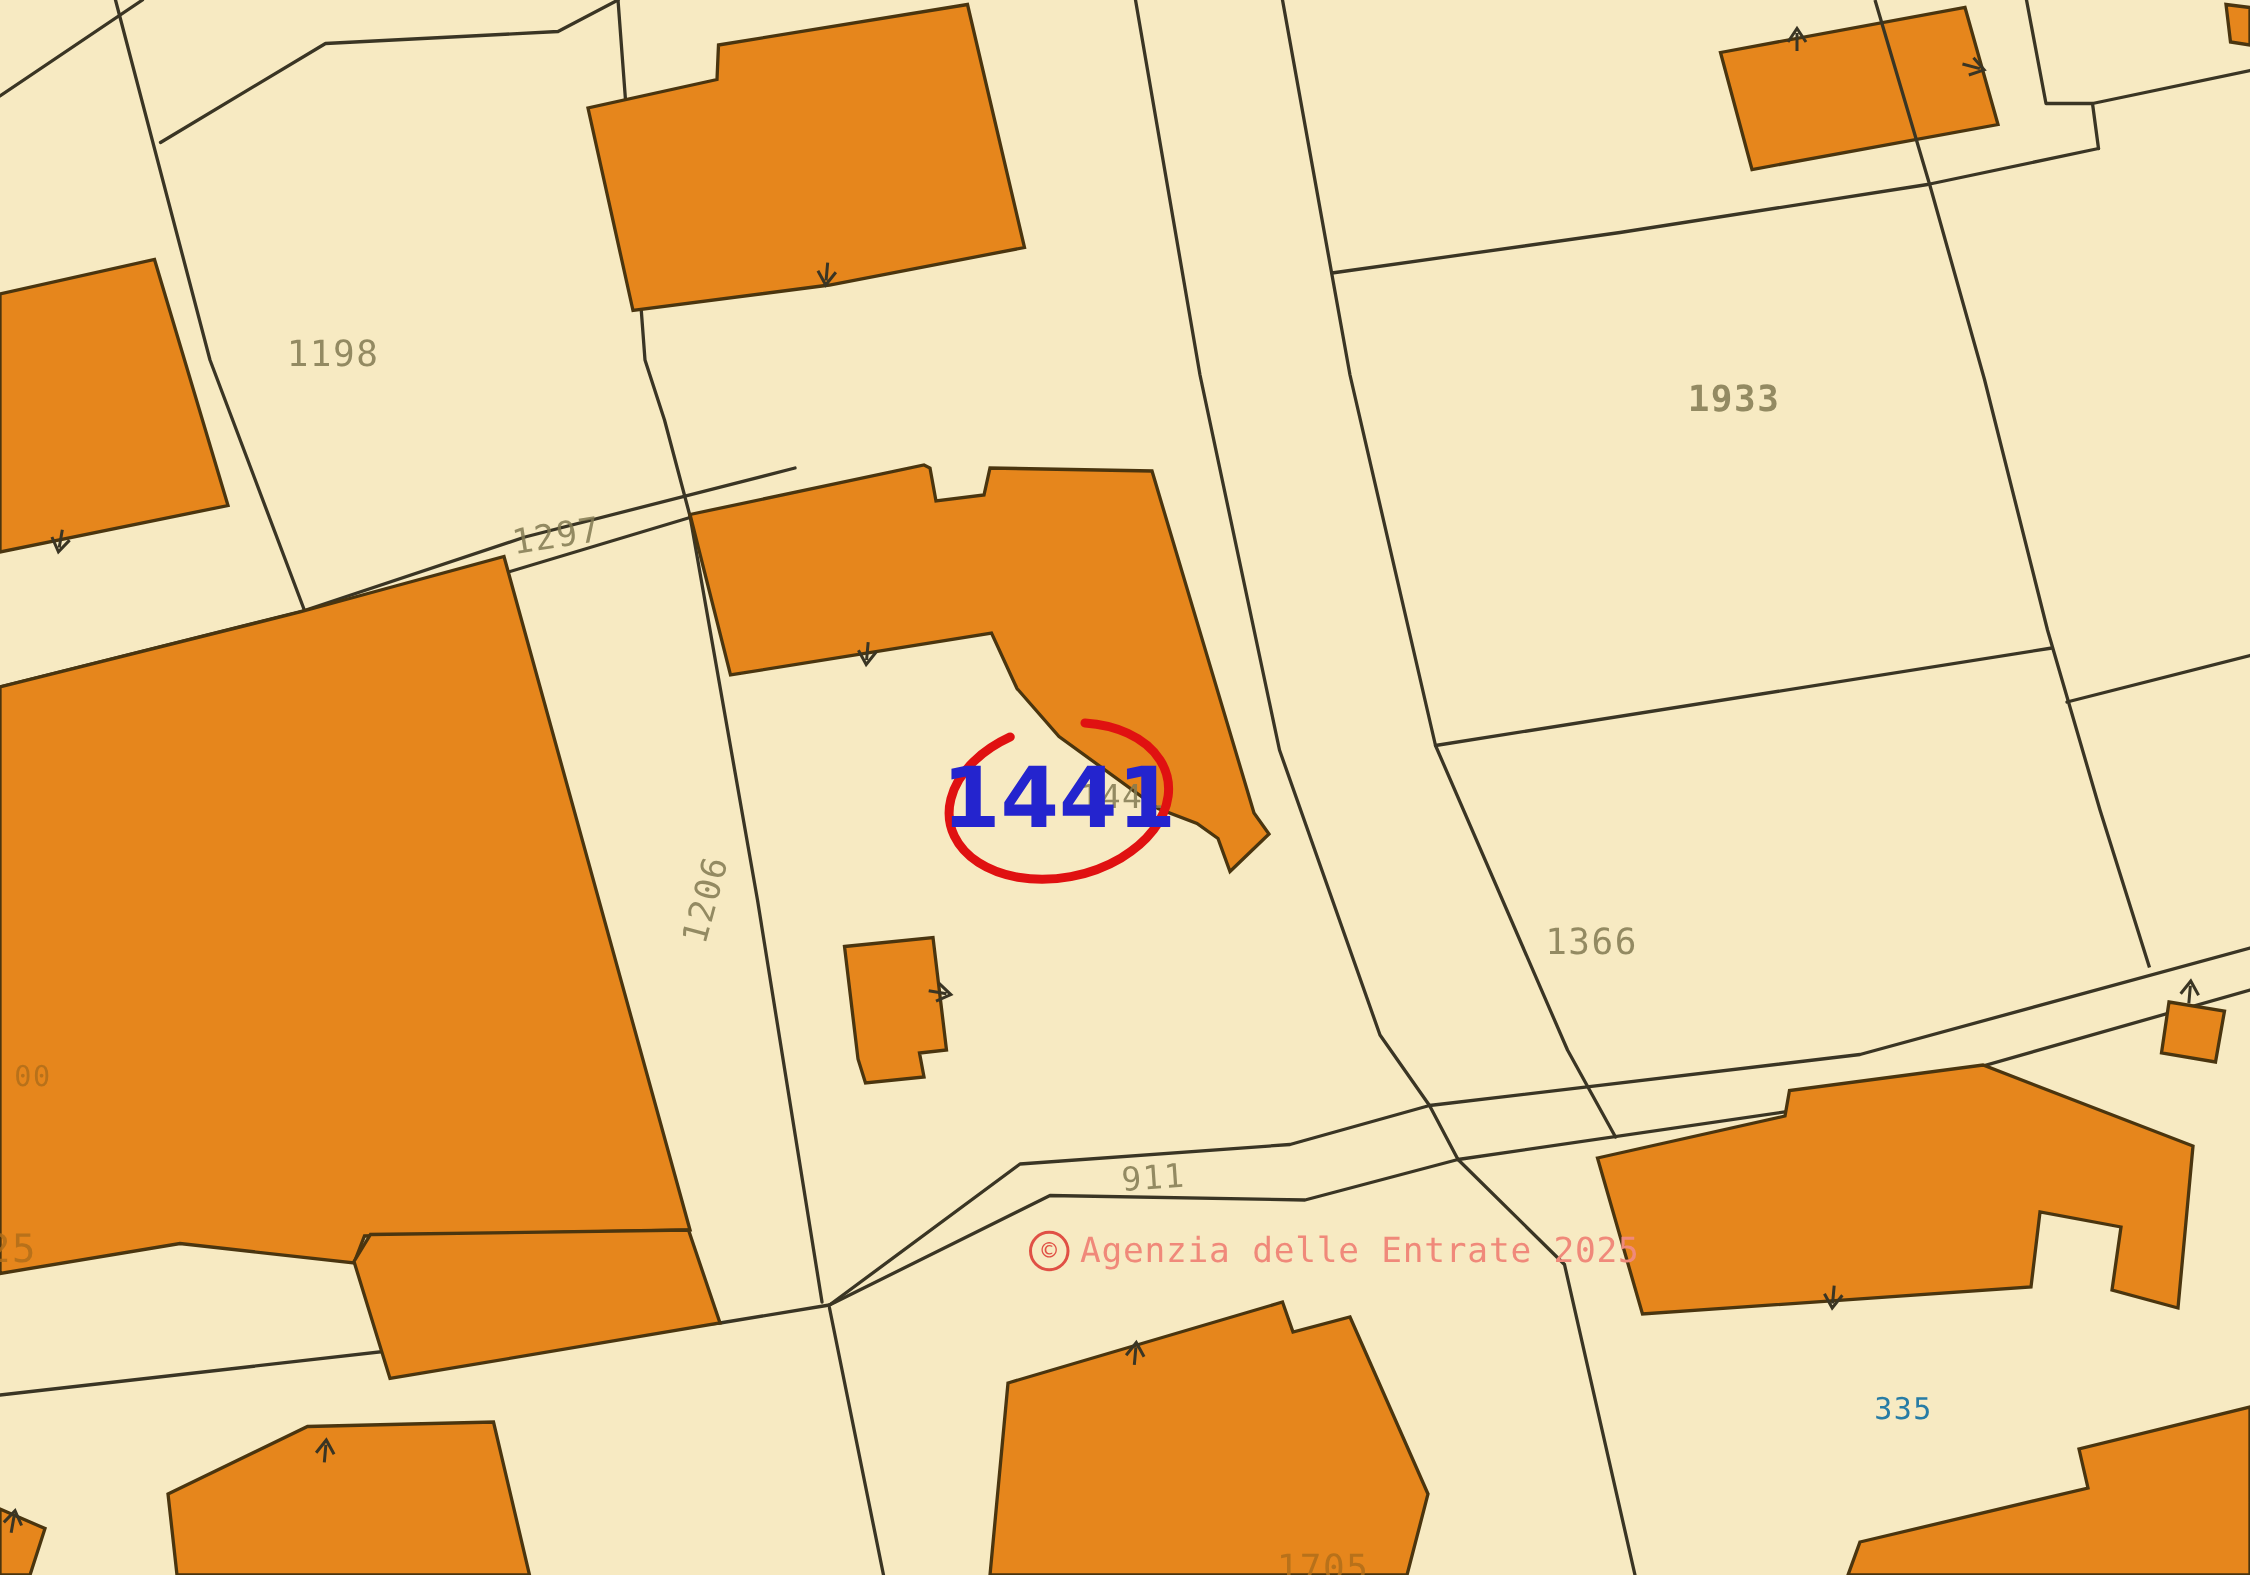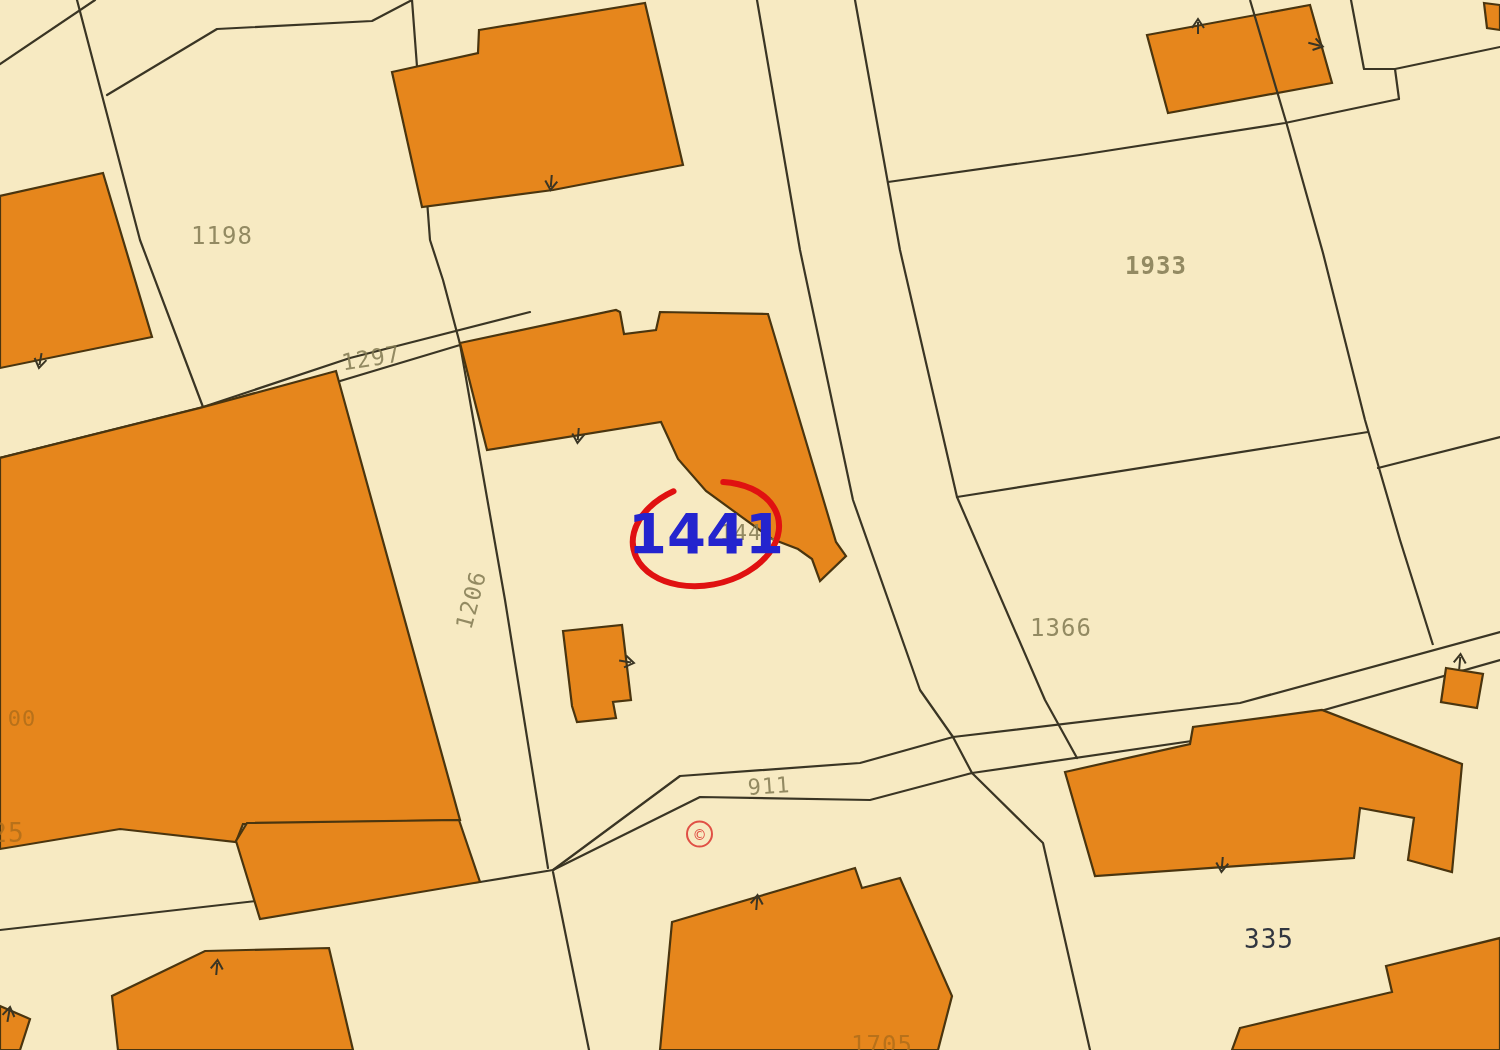--- a/index.html
+++ b/index.html
@@ -98,25 +98,26 @@
       <path d="M -9 0 L 3 0 M -3 -6 L 6 0 L -3 6" transform="translate(1317 45) rotate(15)" fill="none" stroke="#3A3524" stroke-width="2"></path>
       <path d="M 723.3 482.0 A 74 51 -12 1 1 673.5 491.3" fill="none" stroke="#E01111" stroke-width="6" stroke-linecap="round"></path>
     </svg>
   <div id="labels">
       <div class="lbl" style="left: 222px; top: 236px; font-size: 24px; color: rgb(130, 122, 82); transform: translate(-50%, -50%) rotate(0deg);">1198</div>
       <div class="lbl" style="left: 371px; top: 358px; font-size: 23px; color: rgb(130, 122, 82); transform: translate(-50%, -50%) rotate(-9deg);">1297</div>
       <div class="lbl" style="left: 471px; top: 600px; font-size: 23px; color: rgb(130, 122, 82); transform: translate(-50%, -50%) rotate(-75deg);">1206</div>
       <div class="lbl" style="left: 1156px; top: 266px; font-size: 24px; color: rgb(130, 122, 82); transform: translate(-50%, -50%) rotate(0deg); font-weight: bold;">1933</div>
       <div class="lbl" style="left: 1061px; top: 585px; font-size: 24px; color: rgb(130, 122, 82); transform: translate(-50%, -50%) rotate(0deg); margin-top: 43px;">1366</div>
       <div class="lbl" style="left: 769px; top: 786px; font-size: 22px; color: rgb(130, 122, 82); transform: translate(-50%, -50%) rotate(-4deg);">911</div>
-      <div class="lbl" style="left: 1269px; top: 939px; font-size: 26px; color: #0f172a; transform: translate(-50%, -50%) rotate(0deg);">335</div>
+      <div class="lbl" style="left: 1269px; top: 939px; font-size: 20px; color: #0369a1; transform: translate(-50%, -50%) rotate(0deg);">335</div>
       <div class="lbl" style="left: 882px; top: 1029px; font-size: 24px; color: rgb(176, 110, 26); transform: translate(-50%, -50%) rotate(0deg); margin-top: 16px;">1705</div>
-      <div class="lbl" style="left: 22px; top: 718px; font-size: 22px; color: rgb(176, 110, 26); transform: translate(-50%, -50%) rotate(0deg);">00</div>
+      <div class="lbl" style="left: 22px; top: 718px; font-size: 19px; color: rgb(176, 110, 26); transform: translate(-50%, -50%) rotate(0deg);">00</div>
       <div class="lbl" style="left: 8px; top: 833px; font-size: 26px; color: rgb(176, 110, 26); transform: translate(-50%, -50%) rotate(0deg);">25</div>
       <div class="lbl" style="left: 748px; top: 532px; font-size: 22px; color: rgb(130, 122, 82); transform: translate(-50%, -50%) rotate(0deg);">1441</div>
     </div>
   <div id="watermark" style="left: 686px; top: 834px;">
     <span id="wm-ring" style="border-color: rgb(224, 80, 69); color: rgb(224, 80, 69);">
         <span>©</span>
       </span>
+    <span id="wm-text" style="color: rgb(240, 137, 122);">Agenzia delle Entrate 2025</span>
   </div>
   <div id="highlight-num" style="left: 706px; top: 533px; font-size: 56px; color: rgb(36, 36, 206);">1441</div>
 </div>
 
 </body></html>

